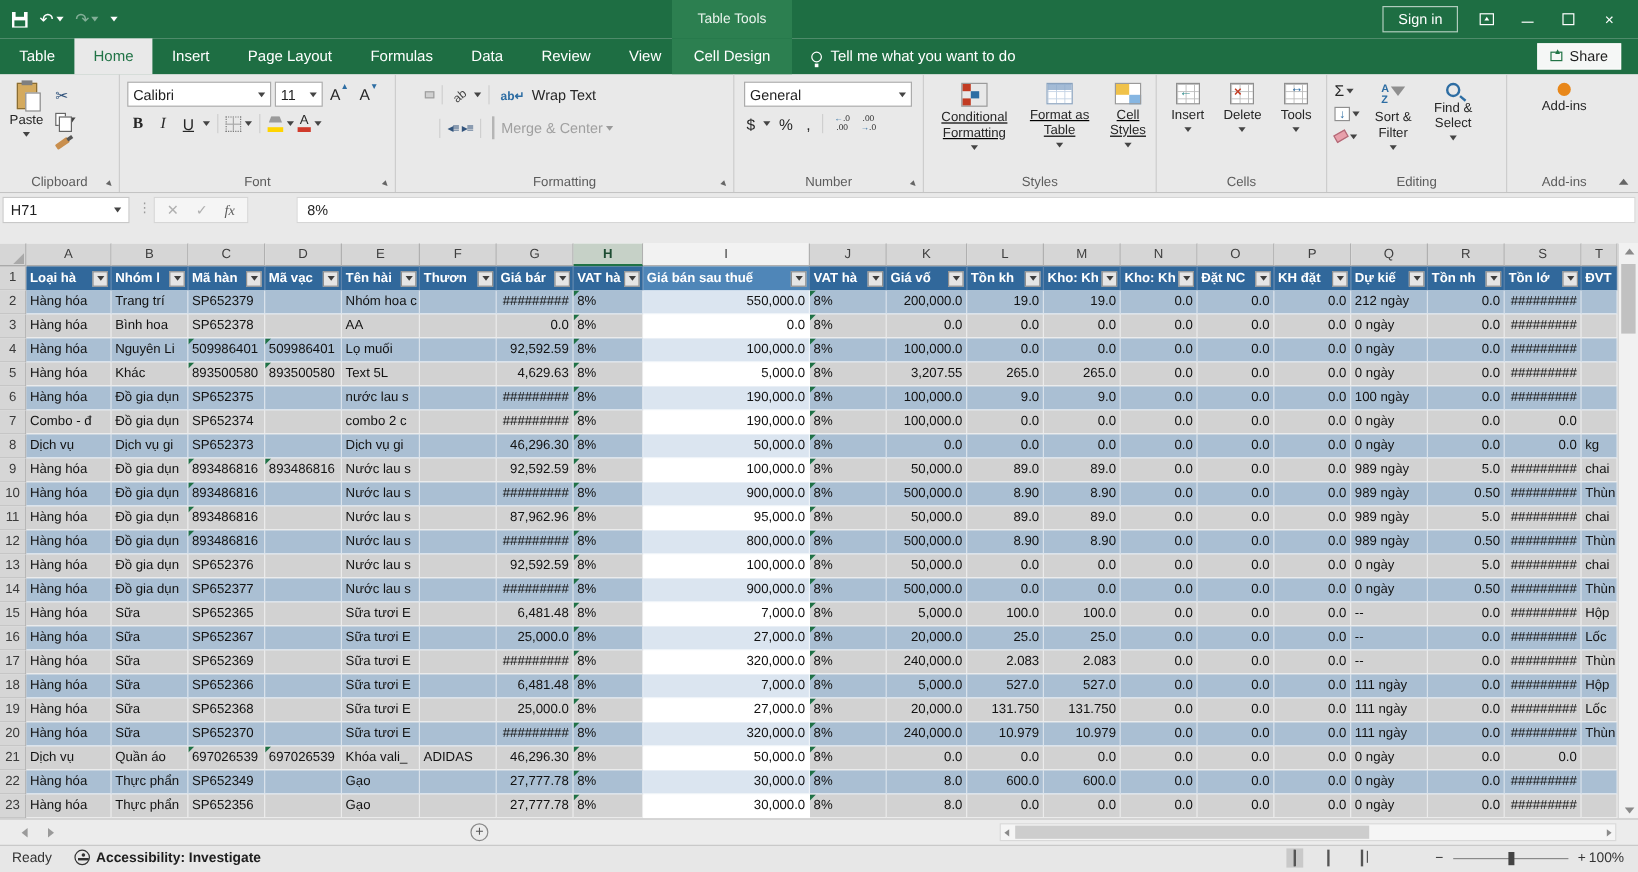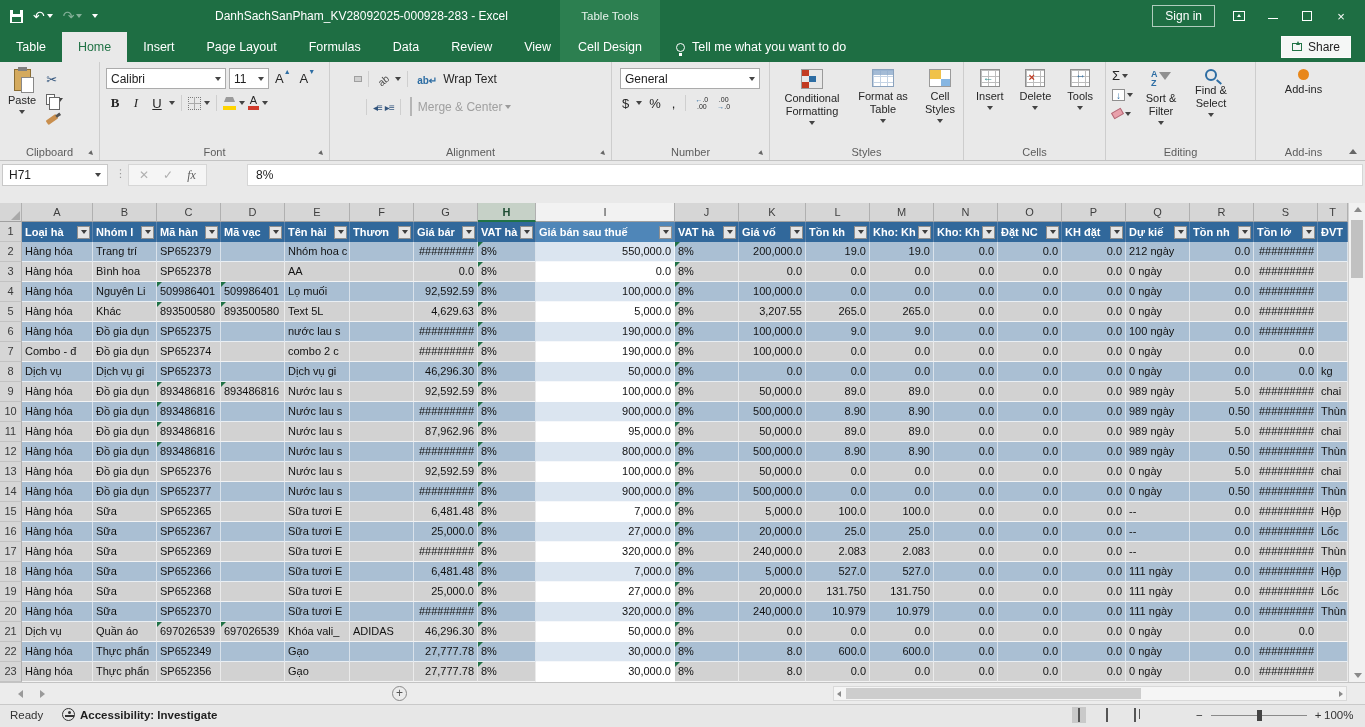--- a/index.html
+++ b/index.html
@@ -95,21 +95,21 @@
   .indent { font-size:10px; color:#33557d; letter-spacing:-1px; }
 
   
   .g-num { width:158px; }
   .numfmt { width:140px; margin:2px 4px 6px 4px; }
   .nbtn { font-size:13px; color:#262626; padding:0 4px; }
   .decbtn { font-size:7px; line-height:7px; color:#262626; text-align:center; padding:0 3px; }
   .decbtn b { color:#2d6da3; }
 
   
-  .g-styles { width:194px; display:flex; justify-content:space-around; }
+  .g-styles { width:194px; display:flex; justify-content:space-around;text-decoration:underline; }
   .ico-cf { width:22px; height:20px; background:
       linear-gradient(#c23b22,#c23b22) 0 0/7px 6px no-repeat,
       linear-gradient(#2d6da3,#2d6da3) 7px 6px/7px 6px no-repeat,
       linear-gradient(#c23b22,#c23b22) 0 12px/7px 6px no-repeat,
       #e8e8e8; border:1px solid #9a9a9a; }
   .ico-fat { width:22px; height:18px; border:1px solid #8aa2bd; background:
       linear-gradient(rgba(141,170,203,.8),rgba(141,170,203,.8)) 0 0/100% 5px no-repeat,
       linear-gradient(#c4d3e4 1px, transparent 1px) 0 0/100% 6px,
       linear-gradient(90deg,#c4d3e4 1px, transparent 1px) 0 0/7px 100%, #fff; }
   .ico-cs { width:22px; height:18px; border:1px solid #9a9a9a; background:
@@ -226,21 +226,20 @@
     <div class="qat">
       <span class="qbtn">
           <span class="save-ico"></span>
         </span>
       <span class="qbtn">↶<span class="cdown w"></span></span>
       <span class="qbtn dim">↷<span class="cdown w"></span></span>
       <span class="qbtn">
           <span class="cdown w"></span>
         </span>
     </div>
-    <div class="tb-title">DanhSachSanPham_KV28092025-000928-283  -  Excel</div>
     <div class="ctx-strip"></div>
     <div class="ctx-label">Table Tools</div>
     <div class="tb-right">
       <span class="signin">Sign in</span>
       <span class="winbtn"><span class="ico-ribdisp"></span></span>
       <span class="winbtn"><span class="ico-min"></span></span>
       <span class="winbtn"><span class="ico-restore"></span></span>
       <span class="winbtn">×</span>
     </div>
   </div>
@@ -344,21 +343,21 @@
         <span class="alignbtn"><span class="bars"></span></span>
         <span class="alignbtn"><span class="bars"></span></span>
         <span class="sep-v"></span>
         <span class="indent">◂≡</span>
         <span class="indent">▸≡</span>
         <span class="sep-v"></span>
         <span class="alignbtn"><span class="ico-merge"></span></span>
         <span class="merge-lab">Merge &amp; Center</span>
         <span class="cdown g"></span>
       </div>
-      <span class="glabel">Alignment</span>
+      <span class="glabel">Formatting</span>
       <span class="dl">▾</span>
     </div>
 
     <div class="rgroup g-num">
       <div class="combo numfmt">
         <span>General</span>
         <span class="cdown"></span>
       </div>
       <div class="frow">
         <span class="nbtn">$</span>

